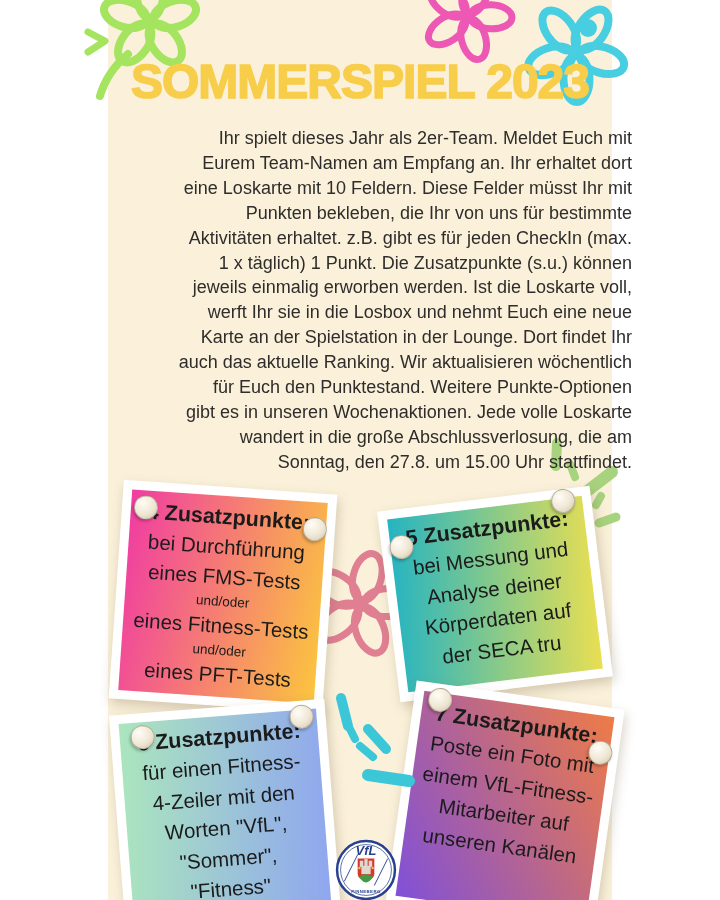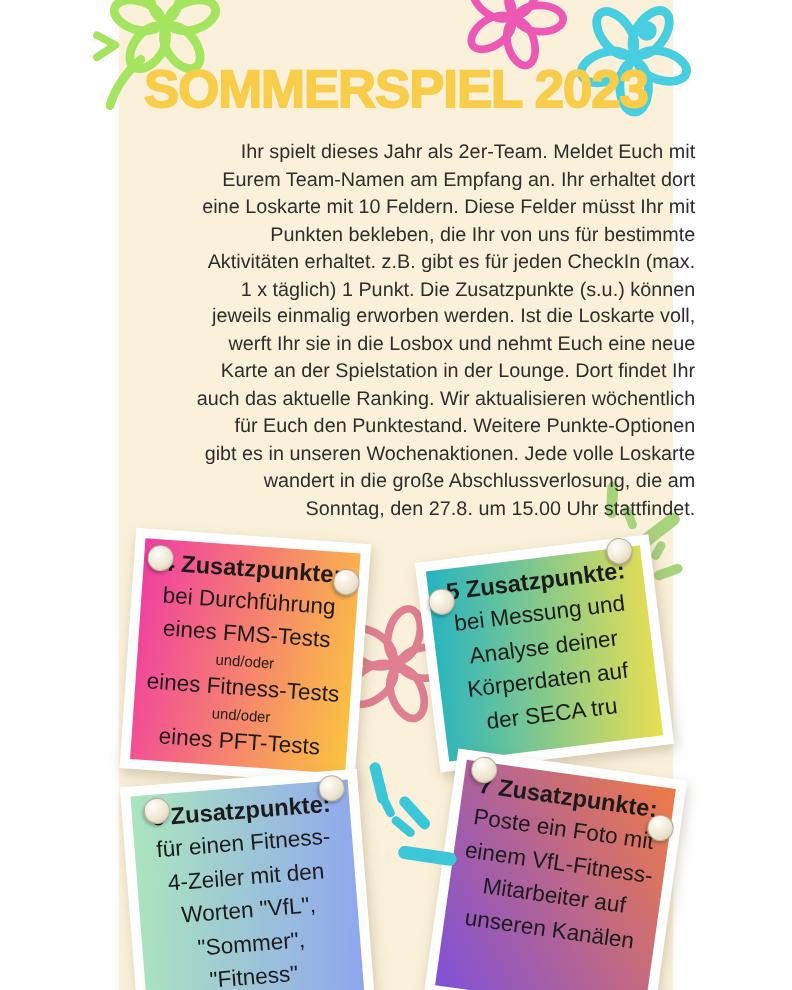--- a/index.html
+++ b/index.html
@@ -164,14 +164,34 @@
   <svg class="deco deco-high" viewBox="0 0 720 900">
     <g stroke="#3cc7d9" fill="none" stroke-linecap="round">
       <path d="M341,698 L348,726" stroke-width="10"></path>
       <path d="M350,729 L355,739" stroke-width="8"></path>
       <path d="M368,729 L386,749" stroke-width="10"></path>
       <path d="M360,746 L373,757" stroke-width="8"></path>
       <path d="M368,775 L409,781" stroke-width="12"></path>
     </g>
   </svg>
 
+  <div class="logo">
+    <svg viewBox="0 0 60 60" width="62" height="62">
+      <circle cx="30" cy="30" r="28" fill="#ffffff" stroke="#27408f" stroke-width="2.4"></circle>
+      <circle cx="30" cy="30" r="24.6" fill="none" stroke="#27408f" stroke-width="0.7"></circle>
+      <line x1="9" y1="41" x2="22" y2="15" stroke="#27408f" stroke-width="0.9"></line>
+      <line x1="38" y1="45" x2="51" y2="19" stroke="#27408f" stroke-width="0.9"></line>
+      <text x="30" y="15.5" text-anchor="middle" font-size="12.5" font-weight="bold" font-style="italic" fill="#27408f">VfL</text>
+      <path d="M21.5,18.5 h17 v15 q0,5.5 -8.5,8 q-8.5,-2.5 -8.5,-8 z" fill="#d23a31" stroke="#ffffff" stroke-width="0.8"></path>
+      <g fill="#ded8ce">
+        <rect x="24" y="21" width="3.4" height="6"></rect>
+        <rect x="28.4" y="19.5" width="3.2" height="7.5"></rect>
+        <rect x="32.6" y="21" width="3.4" height="6"></rect>
+        <rect x="25.5" y="26" width="9" height="8"></rect>
+      </g>
+      <circle cx="23.6" cy="28" r="1.2" fill="#f0c040"></circle>
+      <circle cx="36.4" cy="28" r="1.2" fill="#f0c040"></circle>
+      <path d="M23.5,36.5 q6.5,-5 13,0 q-2.5,5 -6.5,5.5 q-4,-0.5 -6.5,-5.5 z" fill="#3f9c44"></path>
+      <text x="30" y="52.5" text-anchor="middle" font-size="4.2" font-weight="bold" letter-spacing="0.4" fill="#27408f">PINNEBERG</text>
+    </svg>
+  </div>
 
 </div>
 
 </body></html>

